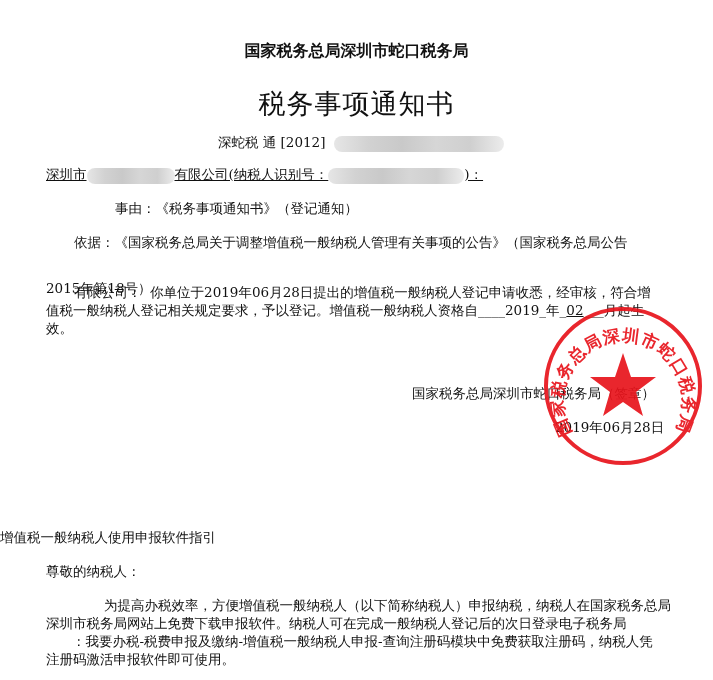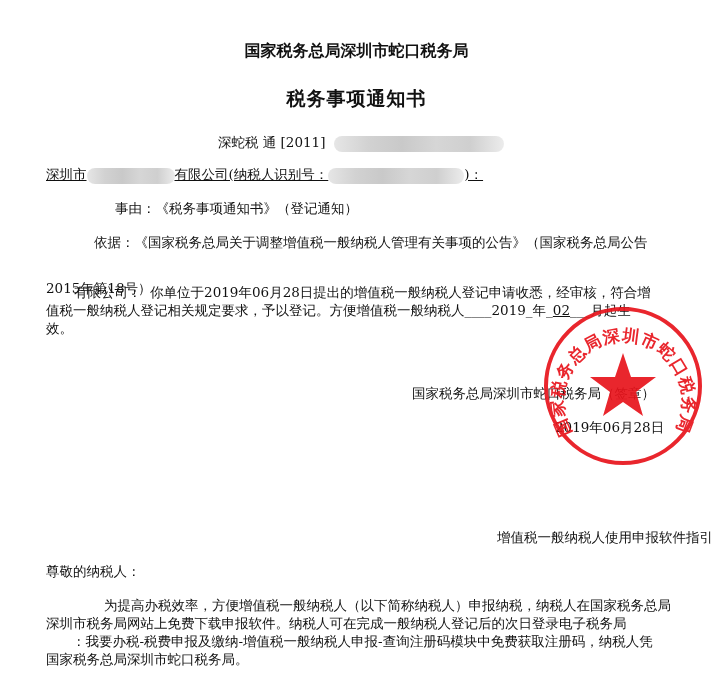--- a/index.html
+++ b/index.html
@@ -10,79 +10,79 @@
     }
     .abs { position: absolute; white-space: nowrap; }
     .title1 {
       left: 0; width: 713px; top: 41px; text-align: center;
       font-family: "DejaVu Sans", "Liberation Sans", sans-serif;
       font-weight: bold; font-size: 16px; letter-spacing: 0px;
     }
     .title2 {
       left: 0; width: 713px; top: 86px; text-align: center;
       font-family: "DejaVu Sans", "Liberation Sans", sans-serif;
-      font-weight: bold; font-size: 19px; letter-spacing: 1px;
+      font-weight: normal; font-size: 27px; letter-spacing: 1px;
     }
     .txt { font-size: 13.5px; line-height: 18px; }
     .blur {
       display: inline-block; vertical-align: middle;
       height: 16px; border-radius: 8px;
       background: linear-gradient(90deg, #e6e6e6 0%, #d2d2d2 20%, #c9c9c9 40%, #d6d6d6 60%, #cfcfcf 80%, #ececec 100%);
     }
     .u { text-decoration: underline; }
     .stamp {
       position: absolute; left: 542px; top: 305px; width: 162px; height: 162px;
       pointer-events: none; opacity: 0.92;
     }
   </style>
 </head>
 <body>
 
 <div class="abs title1">国家税务总局深圳市蛇口税务局</div>
 <div class="abs title2">税务事项通知书</div>
 
 <div class="abs txt" style="left:218px; top:133px;">
-  <span>深蛇税  通 [2011]</span>
+  <span>深蛇税  通 [2012]</span>
   <span class="blur" style="width:170px; margin-left:4px;"></span>
 </div>
 
 <div class="abs txt" style="left:46px; top:165px;text-decoration:underline;">
   <span>深圳市</span><span class="blur" style="width:88px;"></span><span>有限公司(纳税人识别号：</span><span class="blur" style="width:136px;"></span><span>)：</span>
 </div>
 
 <div class="abs txt" style="left:74px; top:199px;margin-left:41px;">
   <span>事由：</span><span>《税务事项通知书》（登记通知）</span>
 </div>
 
-<div class="abs txt" style="left:74px; top:233px;margin-left:20px;">
+<div class="abs txt" style="left:74px; top:233px;">
   <span>依据：</span><span>《国家税务总局关于调整增值税一般纳税人管理有关事项的公告》（国家税务总局公告</span>
 </div>
 <div class="abs txt" style="left:46px; top:251px;margin-top:28px;">2015年第18号）</div>
 
 <div class="abs txt" style="left:74px; top:283px;">
   <span>有限公司：</span>&nbsp;&nbsp;<span>你单位于2019年06月28日提出的增值税一般纳税人登记申请收悉，经审核，符合增</span>
 </div>
 <div class="abs txt" style="left:46px; top:301px;">
-  <span>值税一般纳税人登记相关规定要求，予以登记。方便增值税一般纳税人</span><span>____</span><span>2019</span><span>_年_</span><span class="u">02</span><span>___月起生</span>
+  <span>值税一般纳税人登记相关规定要求，予以登记。增值税一般纳税人资格自</span><span>____</span><span>2019</span><span>_年_</span><span class="u">02</span><span>___月起生</span>
 </div>
 <div class="abs txt" style="left:46px; top:319px;">效。</div>
 
 <div class="abs txt" style="left:412px; top:384px;">国家税务总局深圳市蛇口税务局（签章）</div>
 <div class="abs txt" style="left:555px; top:418px;">2019年06月28日</div>
 
 <svg class="stamp" viewBox="0 0 162 162">
   <defs>
     <path id="sealArc" d="M 30 128 A 60 60 0 1 1 132 128"></path>
   </defs>
   <circle cx="81" cy="81" r="77" fill="none" stroke="#e8141c" stroke-width="4"></circle>
   <text font-family="DejaVu Sans, sans-serif" font-size="17" font-weight="bold" fill="#e8141c" letter-spacing="1">
     <textPath href="#sealArc" startOffset="0">国家税务总局深圳市蛇口税务局</textPath>
   </text>
   <polygon points="81,48 89,72 114,72 94,87 101,111 81,97 61,111 68,87 48,72 73,72" fill="#e8141c"></polygon>
 </svg>
 
-<div class="abs txt" style="left:0; width:713px; text-align:right; top:528px;">增值税一般纳税人使用申报软件指引</div>
+<div class="abs txt" style="left:0; width:713px; text-align:left; top:528px;">增值税一般纳税人使用申报软件指引</div>
 <div class="abs txt" style="left:46px; top:562px;">尊敬的纳税人：</div>
 
 <div class="abs txt" style="left:60px; top:596px;margin-left:44px;">为提高办税效率，方便增值税一般纳税人（以下简称纳税人）申报纳税，纳税人在国家税务总局</div>
 <div class="abs txt" style="left:46px; top:614px;">深圳市税务局网站上免费下载申报软件。纳税人可在完成一般纳税人登记后的次日登录电子税务局</div>
 <div class="abs txt" style="left:46px; top:632px;margin-left:26px;">：我要办税-税费申报及缴纳-增值税一般纳税人申报-查询注册码模块中免费获取注册码，纳税人凭</div>
-<div class="abs txt" style="left:46px; top:650px;">国家税务总局深圳市蛇口税务局。</div>
+<div class="abs txt" style="left:46px; top:650px;">注册码激活申报软件即可使用。</div>
 
 </body></html>

